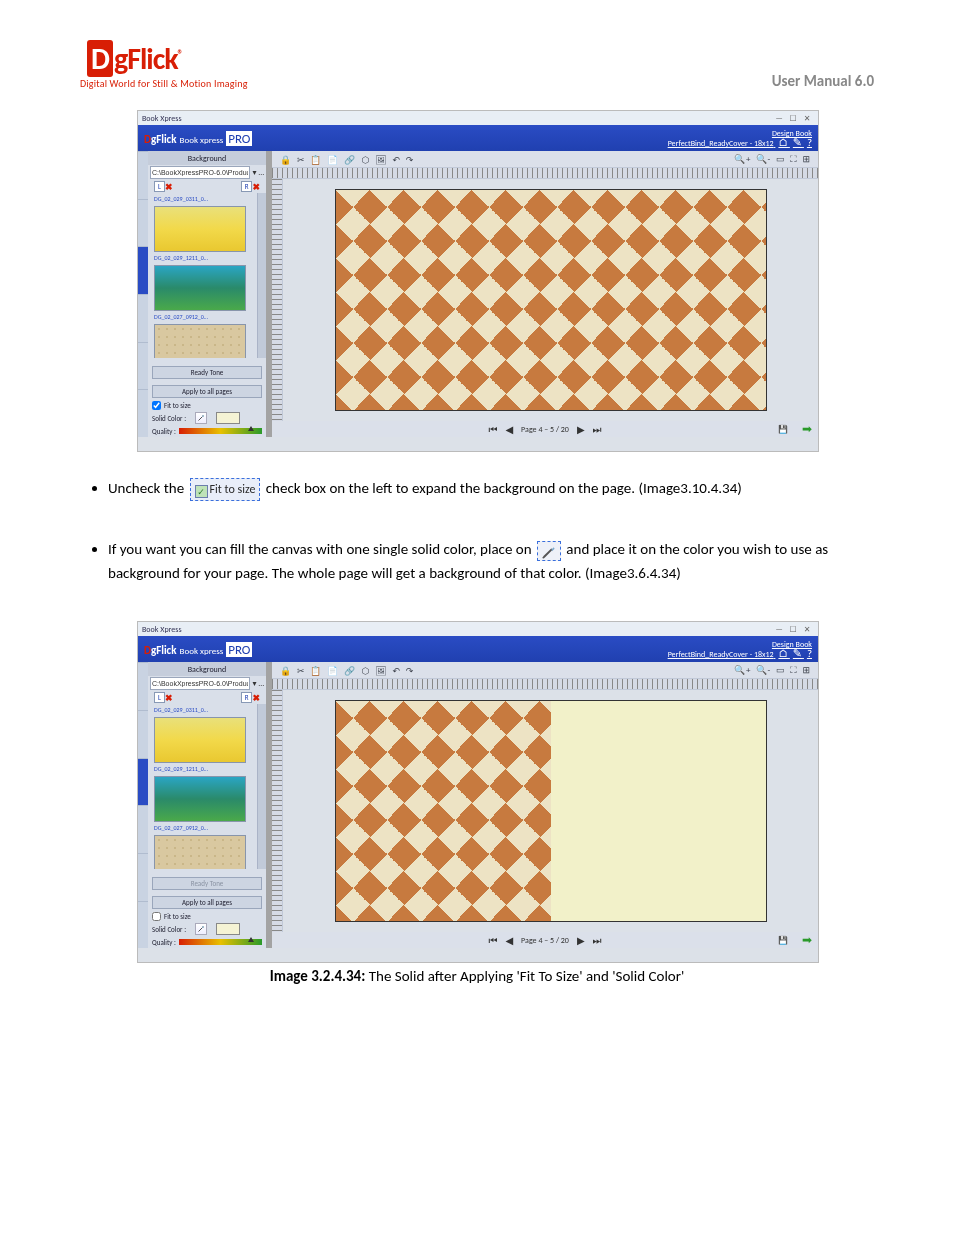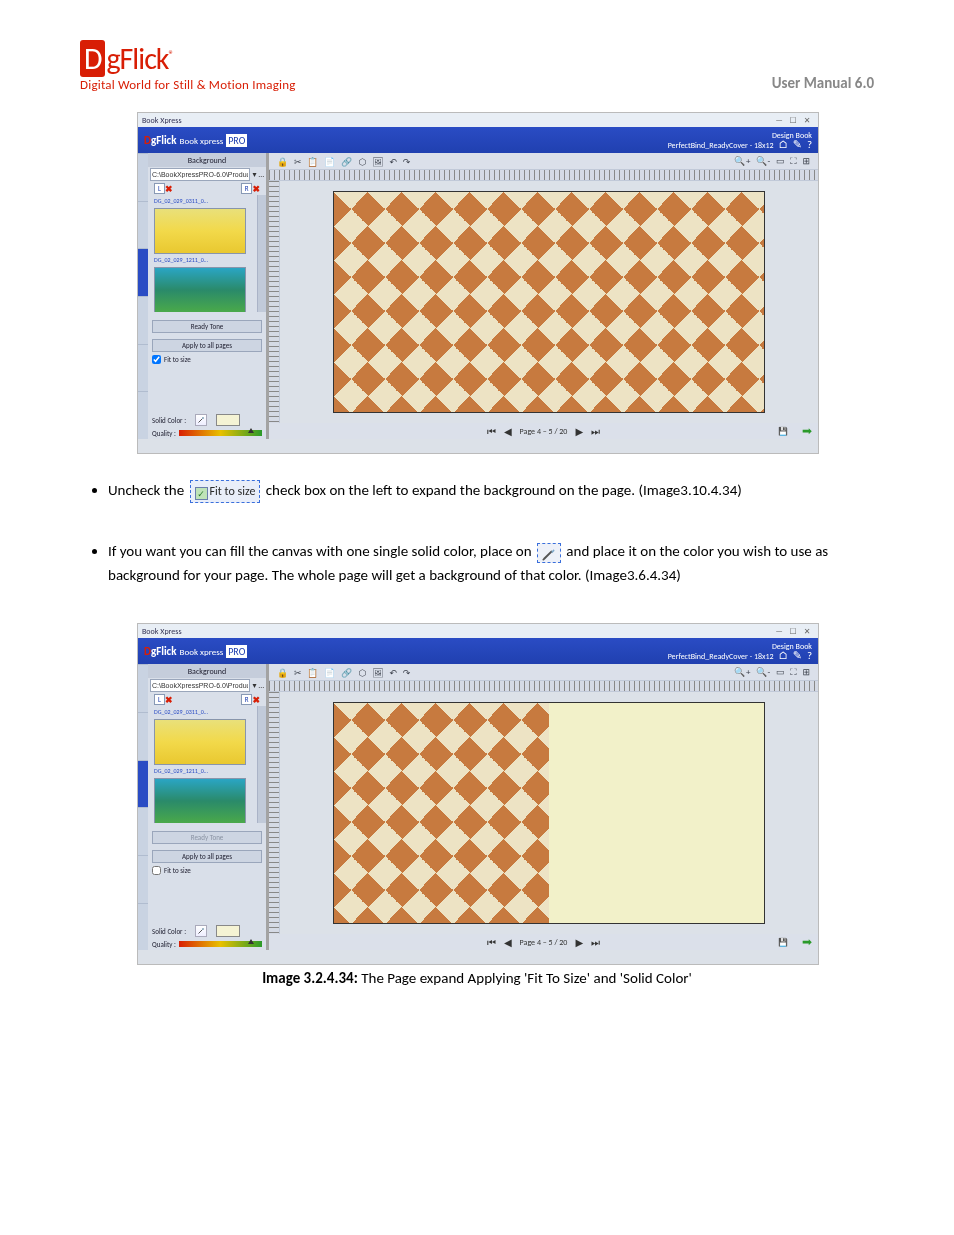--- a/index.html
+++ b/index.html
@@ -14,35 +14,36 @@
   }
   .header-row {
     display: flex;
     justify-content: space-between;
     align-items: flex-end;
     margin-bottom: 20px;
   }
   .logo-block { text-align: left; }
   .logo-main {
     color: #d81e05;
-    font-weight: normal;
+    font-weight: bold;
     font-size: 30px;
     letter-spacing: -1px;
+    margin-left: 7px;
   }
   .logo-main .d-bold {
     display: inline-block;
     background: #d81e05;
     color: #fff;
     padding: 0 4px;
     border-radius: 3px;
     margin-right: 1px;
   }
   .logo-main .reg { font-size: 11px; vertical-align: super; }
   .logo-tagline {
-    font-size: 13px;
+    font-size: 10px;
     color: #d81e05;
     letter-spacing: 0.2px;
     text-align: center;
   }
   .manual-title {
     color: #888;
     font-weight: bold;
     font-size: 15px;
   }
   .screenshot-wrap {
@@ -80,31 +81,31 @@
     background: linear-gradient(#2a4cc4, #2040b0);
     display: flex;
     justify-content: space-between;
     align-items: center;
     padding: 0 6px;
   }
   .ss-banner-left { display:flex; align-items:baseline; gap:1px;}
   .ss-banner-logo { font-weight:bold; font-size:11px; }
   .ss-banner-logo .d { color:#d81e05;}
   .ss-banner-sub { font-size:9px; margin-left:2px; }
-  .ss-banner-pro { background:#fff; color:#2040b0; font-size:10px; padding:0 2px; margin-left:2px;}
-  .ss-banner-right { text-align:right; font-size:8px; line-height:10px;}
+  .ss-banner-pro { background:#fff; color:#2040b0; font-size:13px; padding:0 2px; margin-left:2px;}
+  .ss-banner-right { text-align:right; font-size:8px; line-height:10px;text-decoration:underline;}
   .ss-banner-right .icons span { margin-left:3px; font-size:11px;}
   .ss-body { display:flex; height:286px; }
   .ss-sidetabs { width:10px; background:#c9d3e2; display:flex; flex-direction:column;}
   .ss-sidetabs .tab { flex:1; border-top:1px solid #b0bccf; background:#c9d3e2; writing-mode: vertical-rl; font-size:6px; color:#335; text-align:center;}
   .ss-sidetabs .tab.active { background:#2a4cc4; color:#fff;}
   .ss-leftpanel {
     width: 118px;
     background: #d9dfe9;
-    border-right: 3px solid #a3a3a3;
+    border-right: 6px solid #a3a3a3;
     display:flex; flex-direction:column;
   }
   .ss-lp-header {
     height:14px; background:#c5cddb; color:#223; font-size:8px; display:flex; align-items:center; justify-content:center;
   }
   .ss-lp-path {
     height:14px; display:flex; align-items:center; padding:0 2px; gap:2px;
   }
   .ss-lp-path input { flex:1; font-size:7px; height:11px; border:1px solid #9aa6bb; background:#fff; color:#333; padding:0 1px;}
   .ss-lp-lr {
@@ -117,21 +118,21 @@
   .thumb-label { font-size:6px; color:#2a4cc4; margin-bottom:3px;}
   .thumb.t1 { background: linear-gradient(#e9e07a,#f2d94a,#e9c830); }
   .thumb.t2 { background: linear-gradient(#2aa5c4,#2a8a6a,#4aa94a); }
   .thumb.t3 { background: #d9c8a0; background-image: radial-gradient(#c9b688 20%, transparent 22%); background-size: 8px 8px;}
   .ss-lp-scroll { position:absolute; right:0; top:0; bottom:0; width:8px; background:#c1cad9; border-left:1px solid #aab3c7;}
   .ss-lp-buttons { padding:2px 4px;}
   .ss-lp-buttons .btn { background:#cdd5e2; border:1px solid #9aa6bb; color:#223; font-size:7px; text-align:center; padding:1px; margin-top:6px;}
   .ss-lp-buttons .btn.dim { color:#8a93a3;}
   .ss-lp-fit { font-size:7px; color:#223; padding:1px 4px; display:flex; align-items:center; gap:3px;}
   .ss-lp-fit input { width:9px; height:9px; margin:0;}
-  .ss-lp-solid { font-size:7px; color:#223; padding:1px 4px; display:flex; align-items:center; gap:9px;margin-top:48px;}
+  .ss-lp-solid { font-size:7px; color:#223; padding:1px 4px; display:flex; align-items:center; gap:9px;}
   .ss-lp-solid .sw { width:22px; height:10px; border:1px solid #888; background:#f5f3d4; }
   .ss-lp-solid .picker { width:10px;height:10px; background:linear-gradient(#fff,#eef); border:1px solid #aab; display:inline-flex; align-items:center; justify-content:center;}
   .ss-lp-solid .picker svg{width:8px;height:8px;}
   .ss-lp-quality { height:12px; font-size:7px; color:#223; padding:0 4px; display:flex; align-items:center; gap:3px;justify-content:space-between;}
   .ss-lp-quality .bar { flex:1; height:6px; background:linear-gradient(90deg,#d81e05,#e8c000,#2a9a2a); position:relative;}
   .ss-lp-quality .bar::after{content:"";position:absolute;right:8px;top:-2px;width:0;height:0;border-left:3px solid transparent;border-right:3px solid transparent;border-bottom:5px solid #333;}
   .ss-canvaswrap { flex:1; display:flex; flex-direction:column; }
   .ss-toolbar { height:16px; display:flex; align-items:center; justify-content:space-between; padding:0 6px; background:#dbe0ea; border-bottom:1px solid #c1c9d8;}
   .ss-toolbar .tl-left span, .ss-toolbar .tl-right span { display:inline-block; font-size:9px; color:#3a3f4a; margin:0 2px;}
   .ss-ruler { height:10px; background:#d5dae5; border-bottom:1px solid #c1c9d8;}
@@ -452,15 +453,15 @@
           <span>Page 4 – 5 / 20</span>
           <span class="nav-btn">▶</span>
           <span class="nav-btn">⏭</span>
           <span class="save-icon">💾</span>
           <span class="next-arrow">➡</span>
         </div>
       </div>
     </div>
   </div>
   <div class="caption">
-    <b>Image 3.2.4.34:</b><span> The Page expand Applying 'Fit To Size' and 'Solid Color'</span>
+    <b>Image 3.2.4.34:</b><span> The Solid after Applying 'Fit To Size' and 'Solid Color'</span>
   </div>
 </div>
 
 </body></html>

